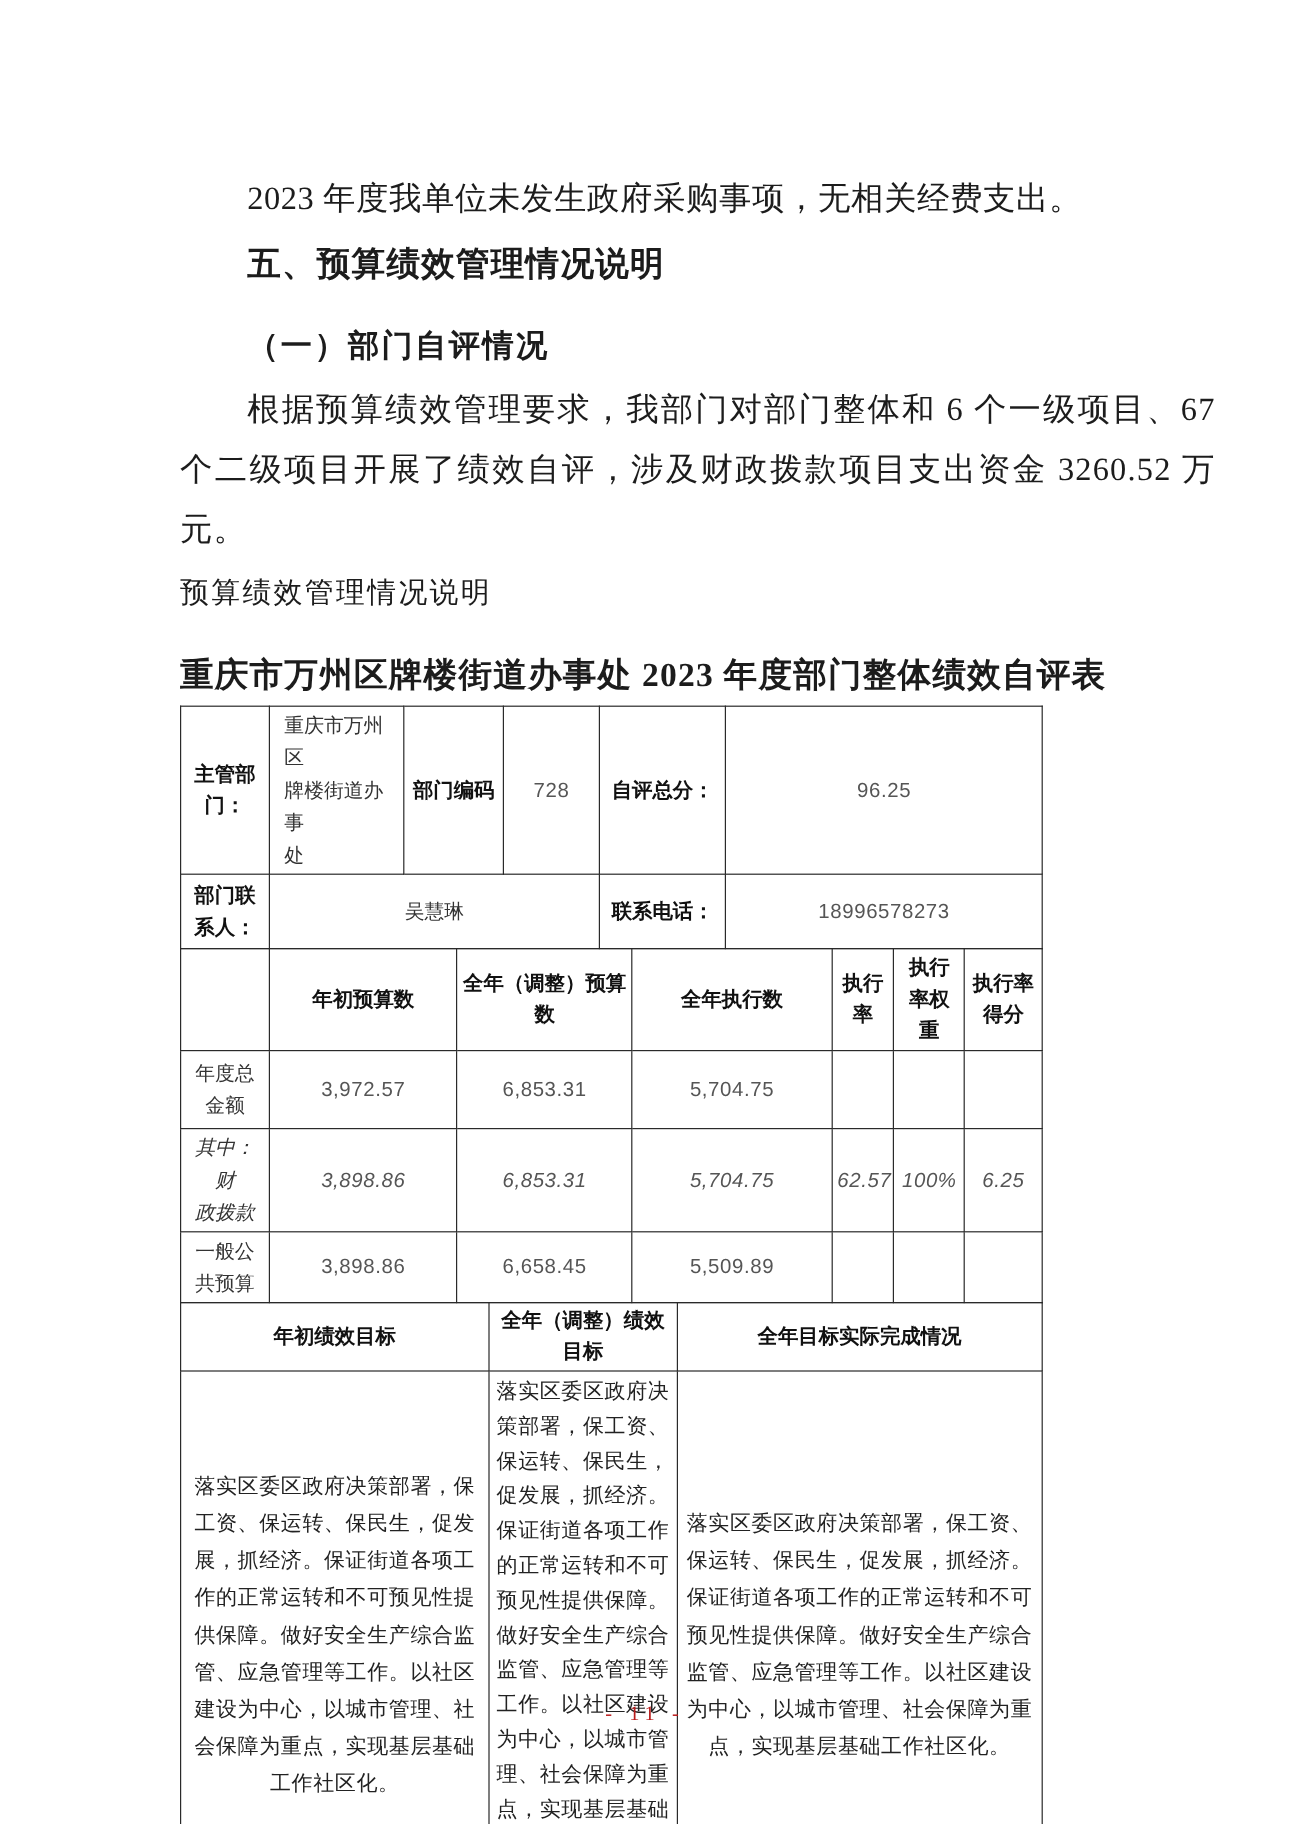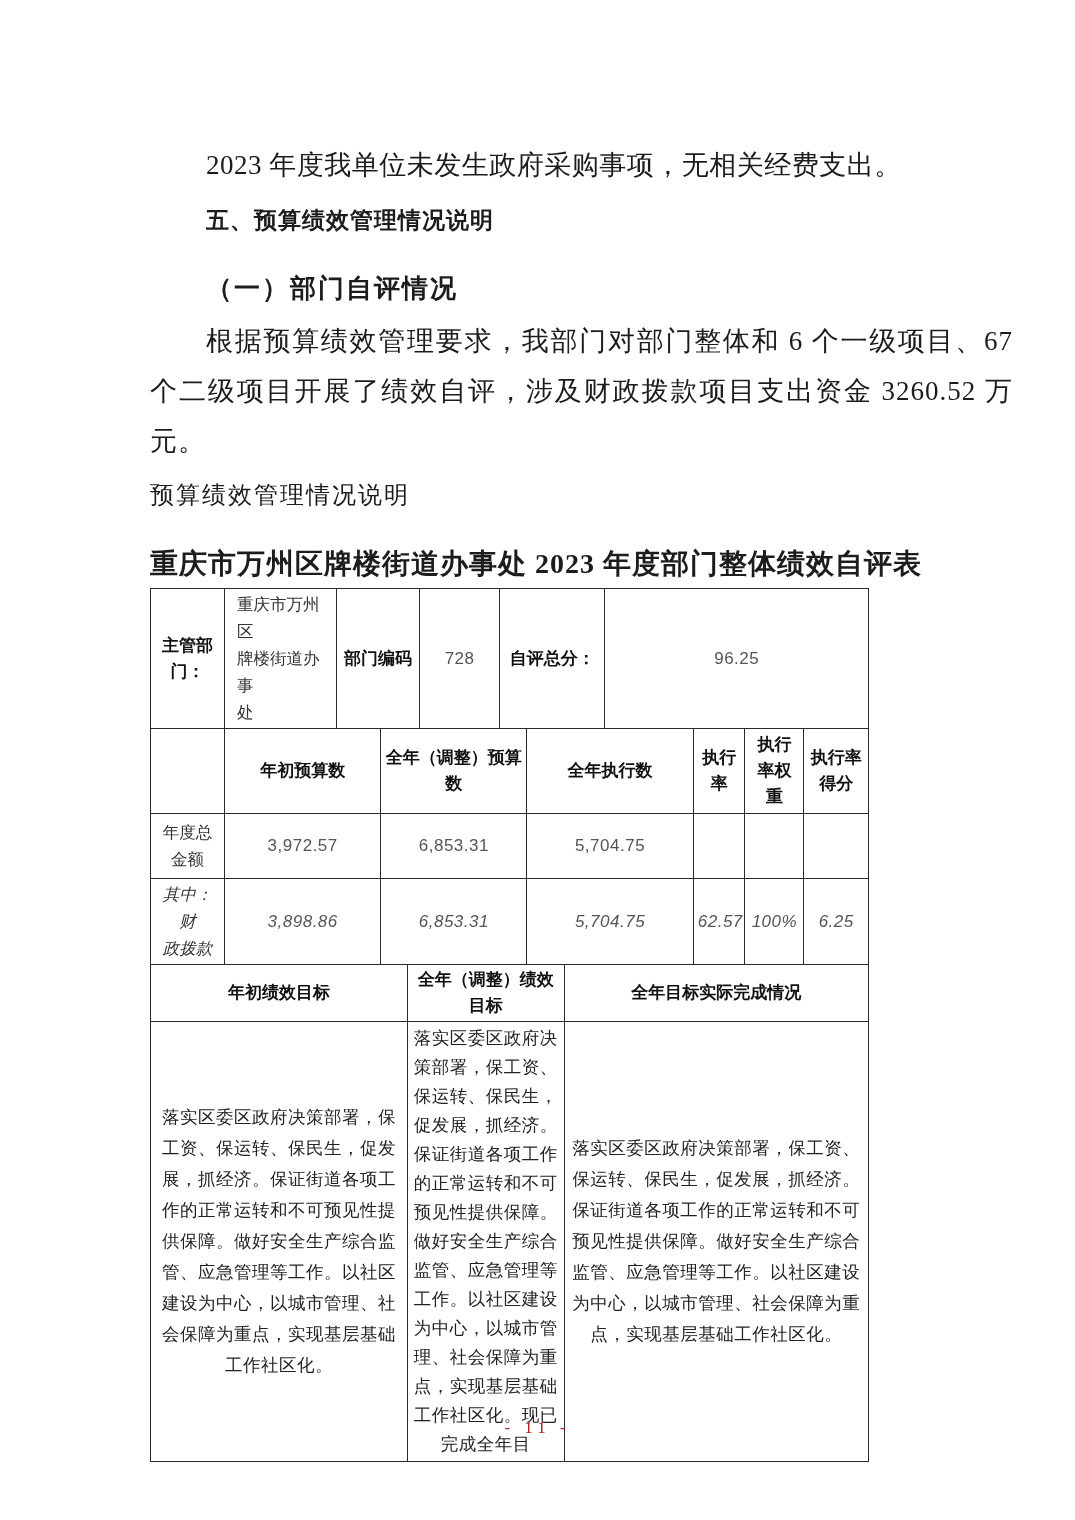--- a/index.html
+++ b/index.html
@@ -7,21 +7,21 @@
     width:1075px;height:1520px;background:#ffffff;position:relative;
     box-sizing:border-box;padding:148px 62px 0 150px;
     font-family:"Liberation Serif","DejaVu Serif",serif;color:#1c1c1c;
     margin:0 auto;overflow:hidden;
   }
   .para-procurement{
     font-size:27px;margin:0;line-height:34px;text-indent:56px;letter-spacing:.5px;
   }
   .sect-heading{
     font-family:Liberation Serif, serif;
-    font-size:23px;font-weight:700;margin:22px 0 0 0;padding-left:56px;line-height:34px;
+    font-size:28px;font-weight:700;margin:22px 0 0 0;padding-left:56px;line-height:34px;
     letter-spacing:1px;
   }
   .subsect-heading{
     font-size:26px;font-weight:600;margin:34px 0 0 0;padding-left:56px;line-height:34px;
     letter-spacing:2px;
   }
   .para-selfeval{
     font-size:27px;margin:10px 0 0 0;line-height:50px;text-indent:56px;
     text-align:justify;letter-spacing:1px;
   }
@@ -99,20 +99,27 @@
           <tr class="r-info1">
         <td class="lbl">主管部
 门：</td>
         <td class="plain dept-name">重庆市万州区
 牌楼街道办事
 处</td>
         <td class="lbl">部门编码</td>
         <td class="val">728</td>
         <td class="lbl">自评总分：</td>
         <td class="val">96.25</td>
+      </tr>
+      <tr class="r-info2">
+        <td class="lbl">部门联
+系人：</td>
+        <td class="plain" colspan="3">吴慧琳</td>
+        <td class="lbl">联系电话：</td>
+        <td class="val">18996578273</td>
       </tr>
     </tbody>
       </table>
 
     <table>
       <colgroup>
         <col style="width:10.3%">
           <col style="width:21.8%">
           <col style="width:20.3%">
         <col style="width:23.2%">
@@ -147,20 +154,30 @@
       <tr class="r-b2">
         <td class="plain">其中：财
 政拨款</td>
         <td class="val">3,898.86</td>
         <td class="val">6,853.31</td>
         <td class="val">5,704.75</td>
         <td class="val">62.57</td>
         <td class="val">100%</td>
         <td class="val">6.25</td>
       </tr>
+      <tr class="r-b3">
+        <td class="plain">一般公
+共预算</td>
+        <td class="val">3,898.86</td>
+        <td class="val">6,658.45</td>
+        <td class="val">5,509.89</td>
+        <td class="val"></td>
+        <td class="val"></td>
+        <td class="val"></td>
+      </tr>
     </tbody>
       </table>
 
     <table>
       <colgroup>
         <col style="width:35.8%">
           <col style="width:21.8%">
           <col style="width:42.4%">
       </colgroup>
       <tbody>

